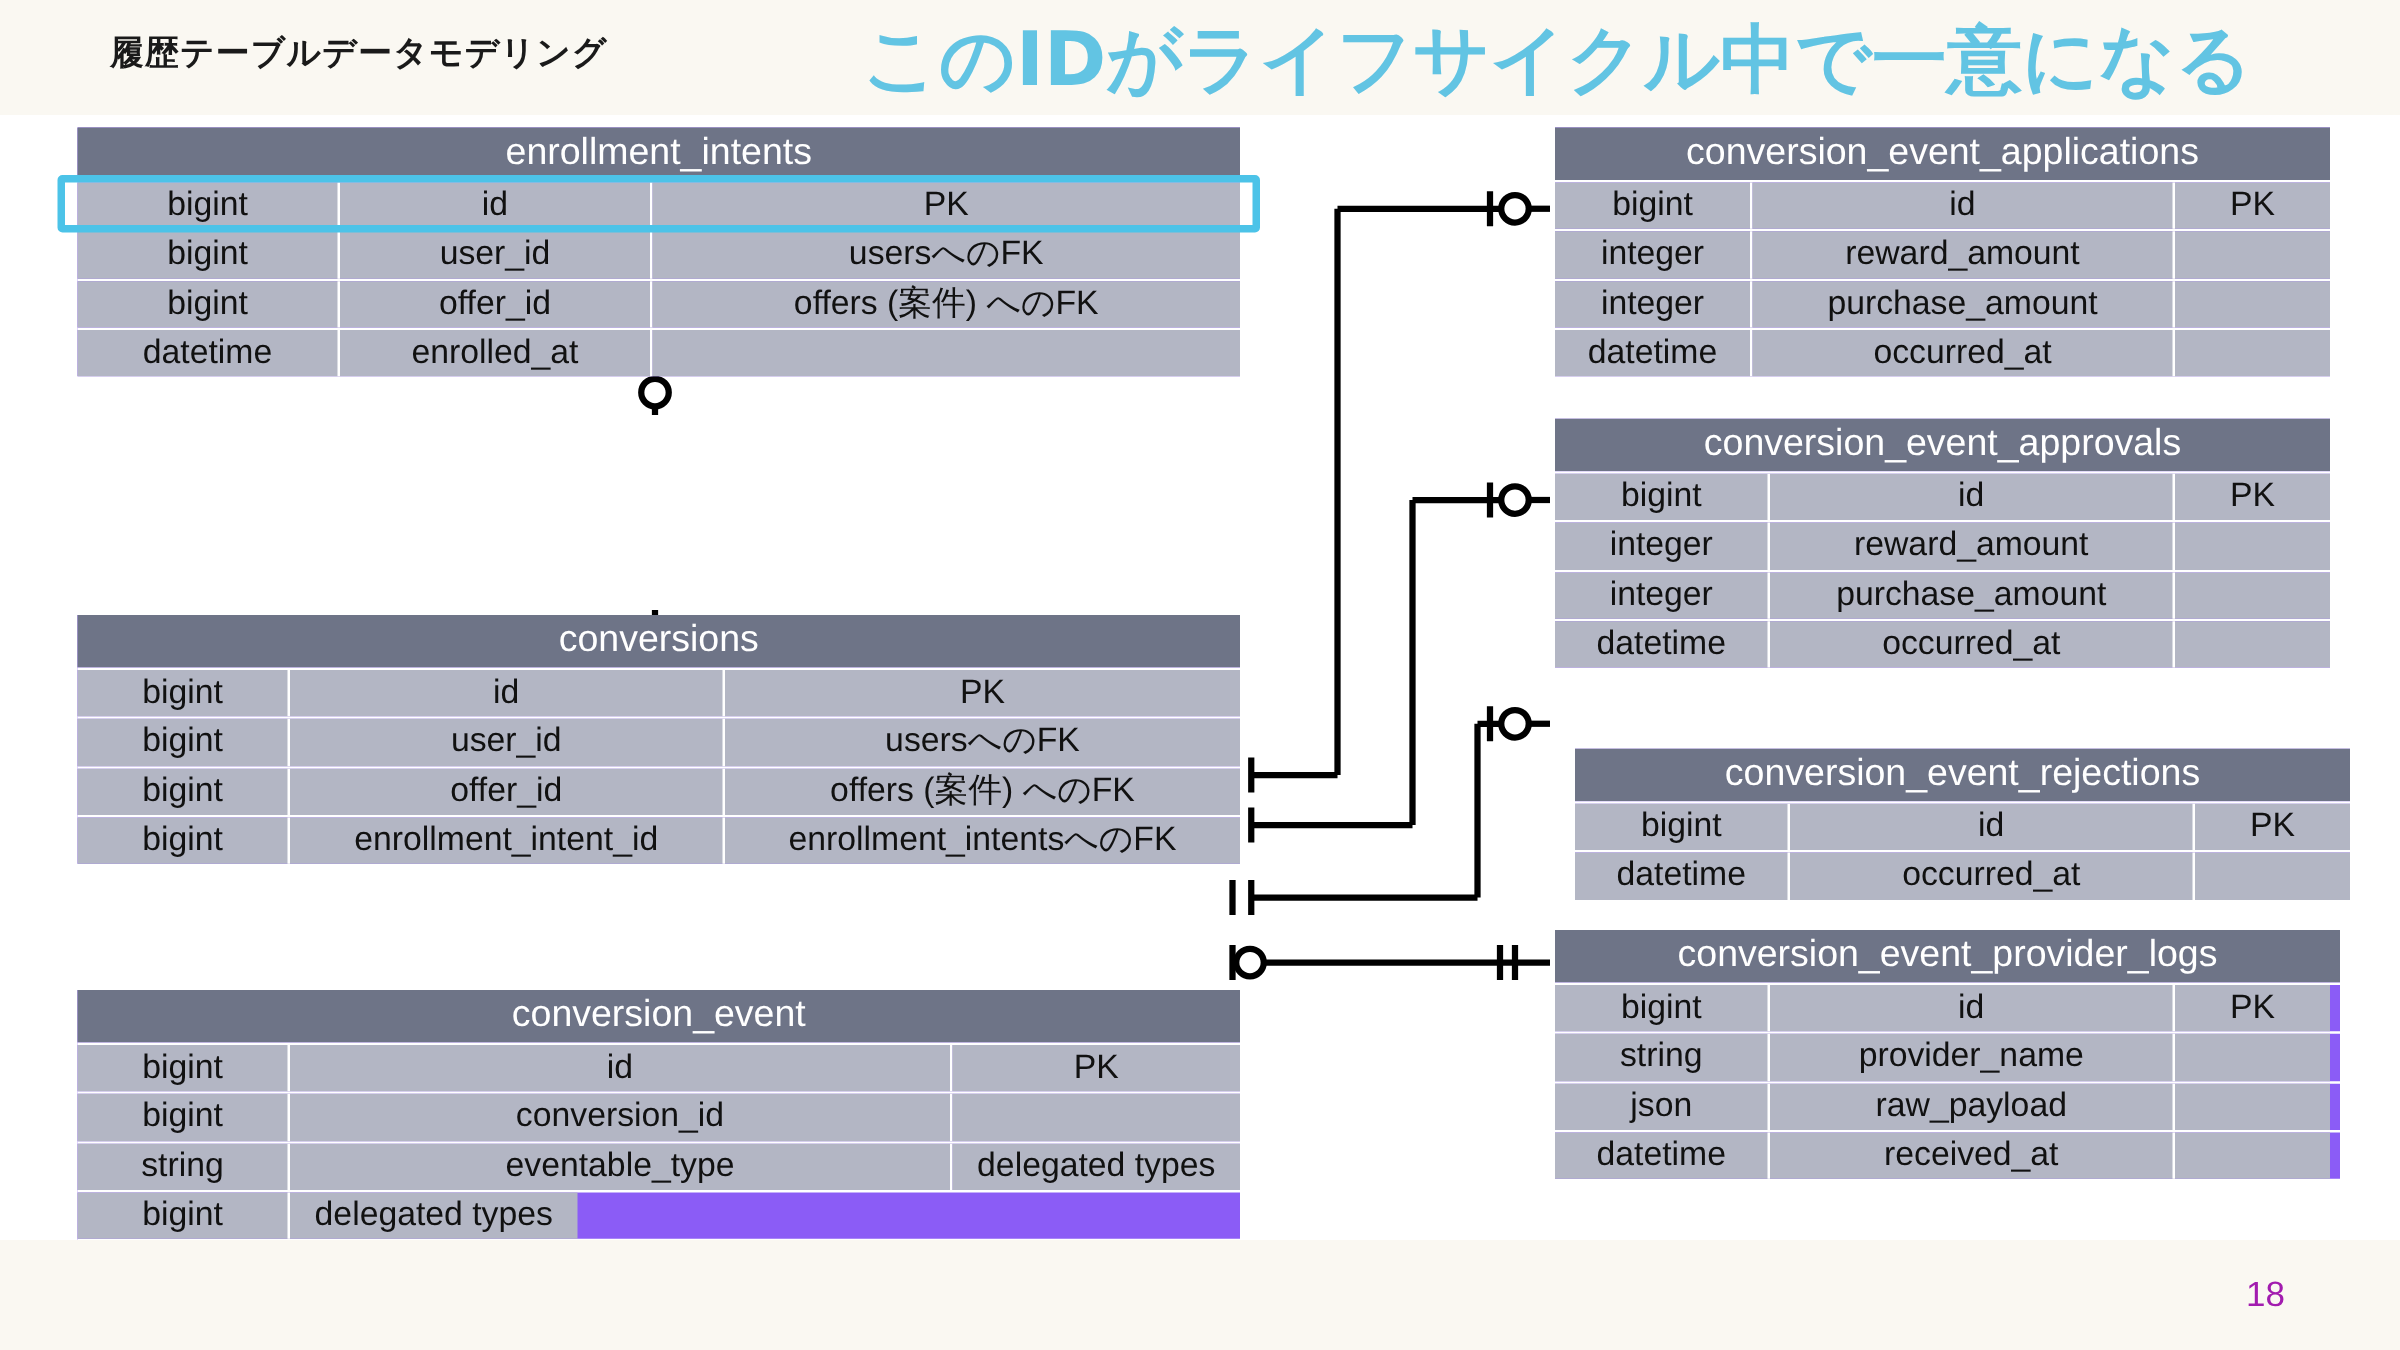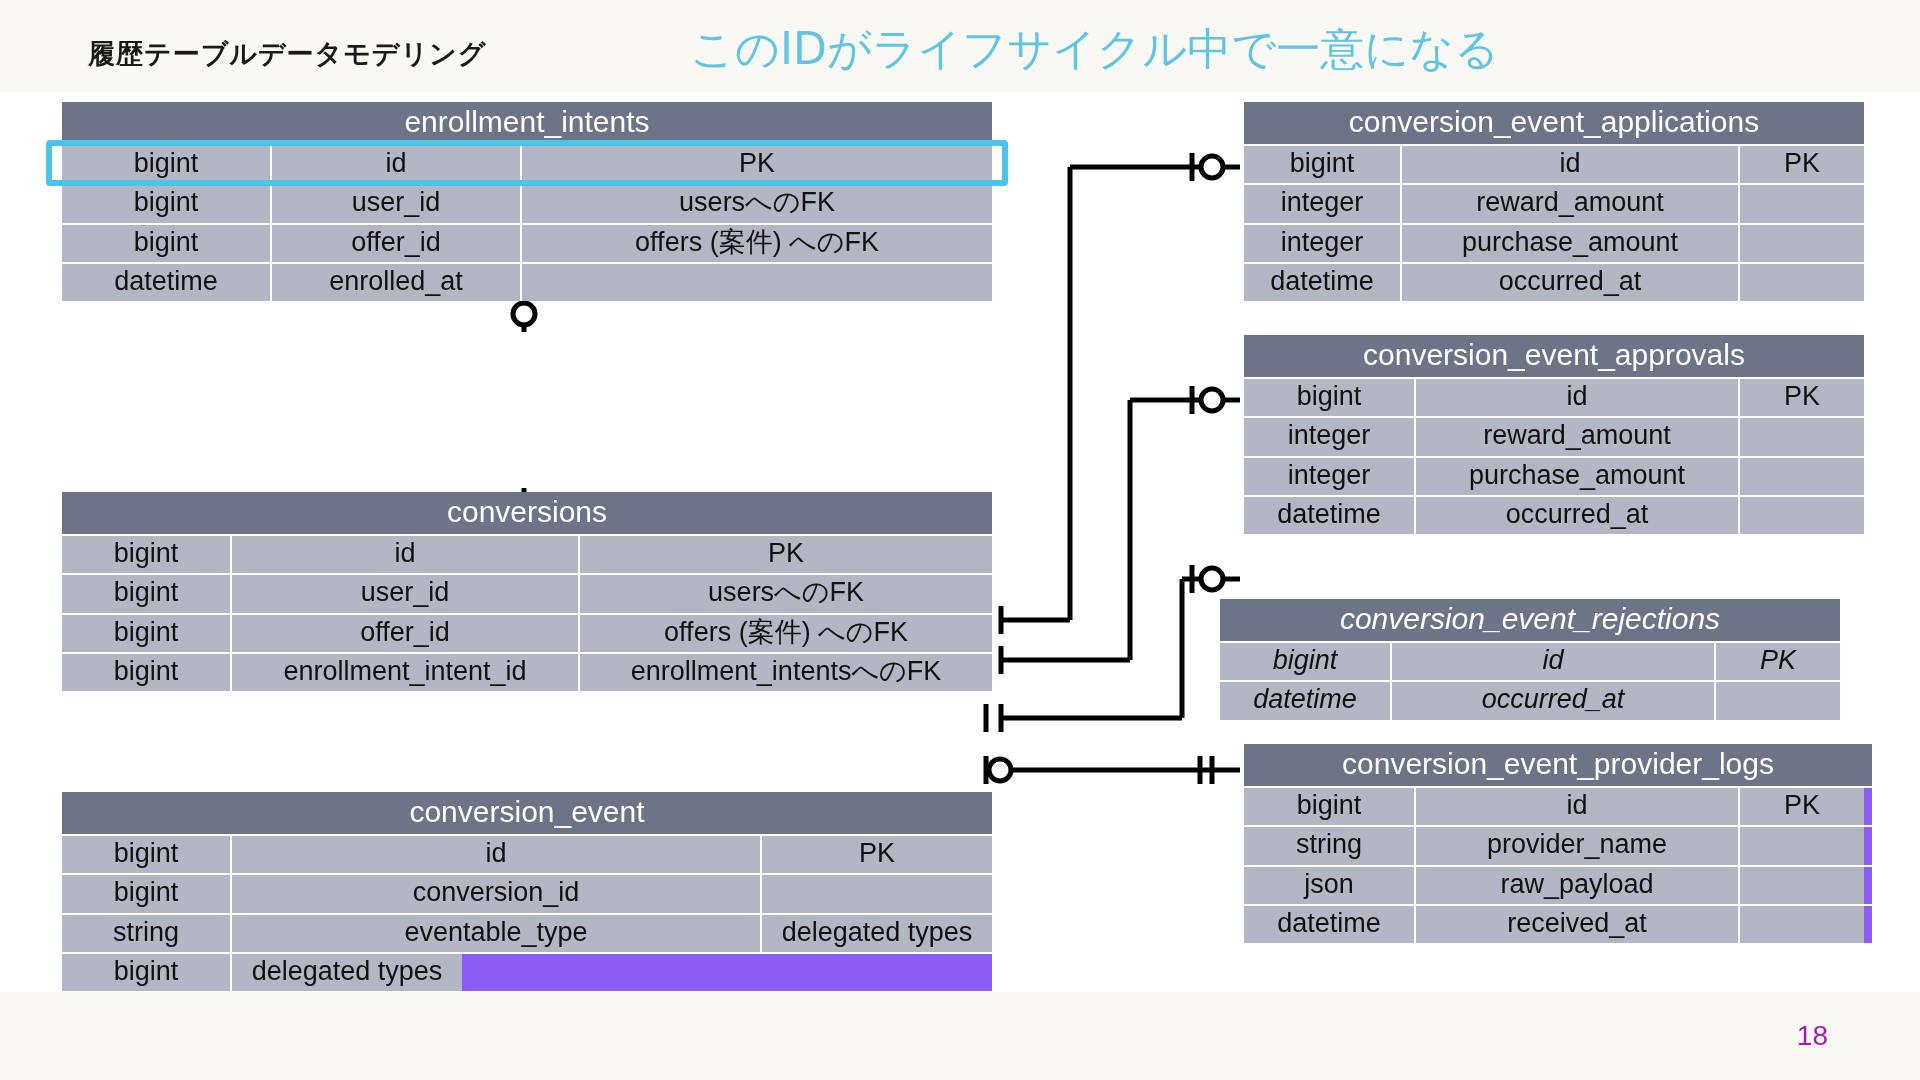--- a/index.html
+++ b/index.html
@@ -9,38 +9,38 @@
     height: 1080px;
     background: #faf8f2;
     font-family: "Liberation Sans", "DejaVu Sans", sans-serif;
     overflow: hidden;
     position: relative;
   }
 
   
   .header {
     position: absolute;
-    left: 0; top: 12px;
+    left: 0; top: 0;
     width: 1920px; height: 92px;
     background: #faf8f2;
   }
   .header-subtitle {
     position: absolute;
     left: 88px; top: 24px;
     font-size: 27px;
     font-weight: 700;
     color: #1a1a1a;
     letter-spacing: 1px;
     font-family: "DejaVu Sans", sans-serif;
   }
   .header-title {
     position: absolute;
     left: 690px; top: 8px;
-    font-size: 44px;
-    font-weight: 400;
+    font-size: 60px;
+    font-weight: 700;
     color: #62c4e3;
     letter-spacing: 0px;
     white-space: nowrap;
     font-family: "DejaVu Sans", sans-serif;
   }
 
   
   .canvas {
     position: absolute;
     left: 0; top: 92px;
@@ -307,21 +307,21 @@
       <div class="er-cell c-name" style="width:324px">purchase_amount</div>
       <div class="er-cell c-note" style="width:124px"></div>
     </div>
     <div class="er-row">
       <div class="er-cell c-type" style="width:172px">datetime</div>
       <div class="er-cell c-name" style="width:324px">occurred_at</div>
       <div class="er-cell c-note" style="width:124px"></div>
     </div>
   </div>
 
-  <div class="er-table" style="left:1220px; top:507px; width:620px;font-style:italic;">
+  <div class="er-table" style="left:1260px; top:507px; width:620px;">
     <div class="er-title">conversion_event_rejections</div>
     <div class="er-row">
       <div class="er-cell c-type" style="width:172px">bigint</div>
       <div class="er-cell c-name" style="width:324px">id</div>
       <div class="er-cell c-note" style="width:124px">PK</div>
     </div>
     <div class="er-row">
       <div class="er-cell c-type" style="width:172px">datetime</div>
       <div class="er-cell c-name" style="width:324px">occurred_at</div>
       <div class="er-cell c-note" style="width:124px"></div>

